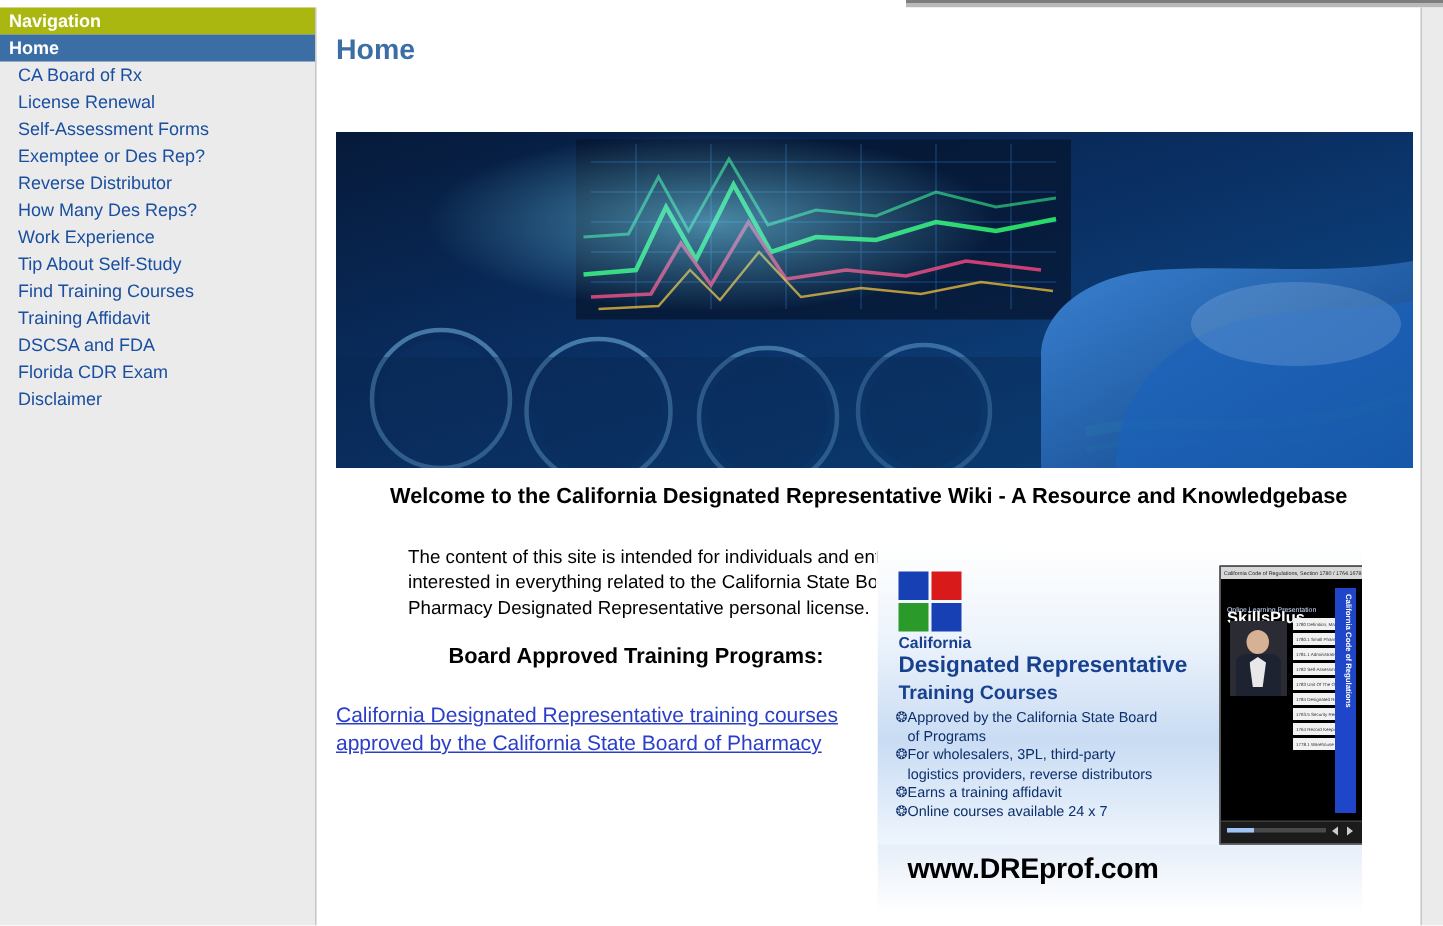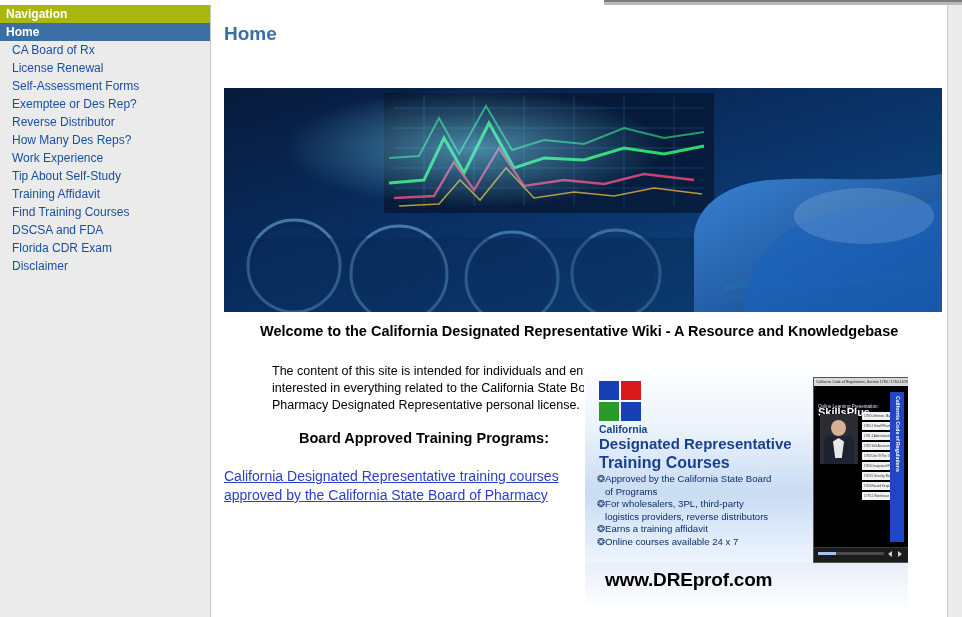--- a/index.html
+++ b/index.html
@@ -213,21 +213,21 @@
   .promo-title {
     position: absolute;
     left: 14px; top: 72px;
     font-size: 15px;
     font-weight: bold;
     color: #17418f;
   }
   .promo-sub {
     position: absolute;
     left: 14px; top: 91px;
-    font-size: 16px;
+    font-size: 13px;
     font-weight: bold;
     color: #17418f;
   }
   .promo-bullets {
     position: absolute;
     left: 12px; top: 110px;
     width: 220px;
     font-size: 9.6px;
     line-height: 12.5px;
     color: #0c2f6b;
@@ -330,22 +330,22 @@
     <ul class="nav-list">
       <li class="nav-item active">Home</li>
       <li class="nav-item">CA Board of Rx</li>
       <li class="nav-item">License Renewal</li>
       <li class="nav-item">Self-Assessment Forms</li>
       <li class="nav-item">Exemptee or Des Rep?</li>
       <li class="nav-item">Reverse Distributor</li>
       <li class="nav-item">How Many Des Reps?</li>
       <li class="nav-item">Work Experience</li>
       <li class="nav-item">Tip About Self-Study</li>
+      <li class="nav-item">Find Training Courses</li>
       <li class="nav-item">Training Affidavit</li>
-      <li class="nav-item">Find Training Courses</li>
       <li class="nav-item">DSCSA and FDA</li>
       <li class="nav-item">Florida CDR Exam</li>
       <li class="nav-item">Disclaimer</li>
     </ul>
   </div>
 
   <div id="content">
 
     <div class="page-title">Home</div>
 

